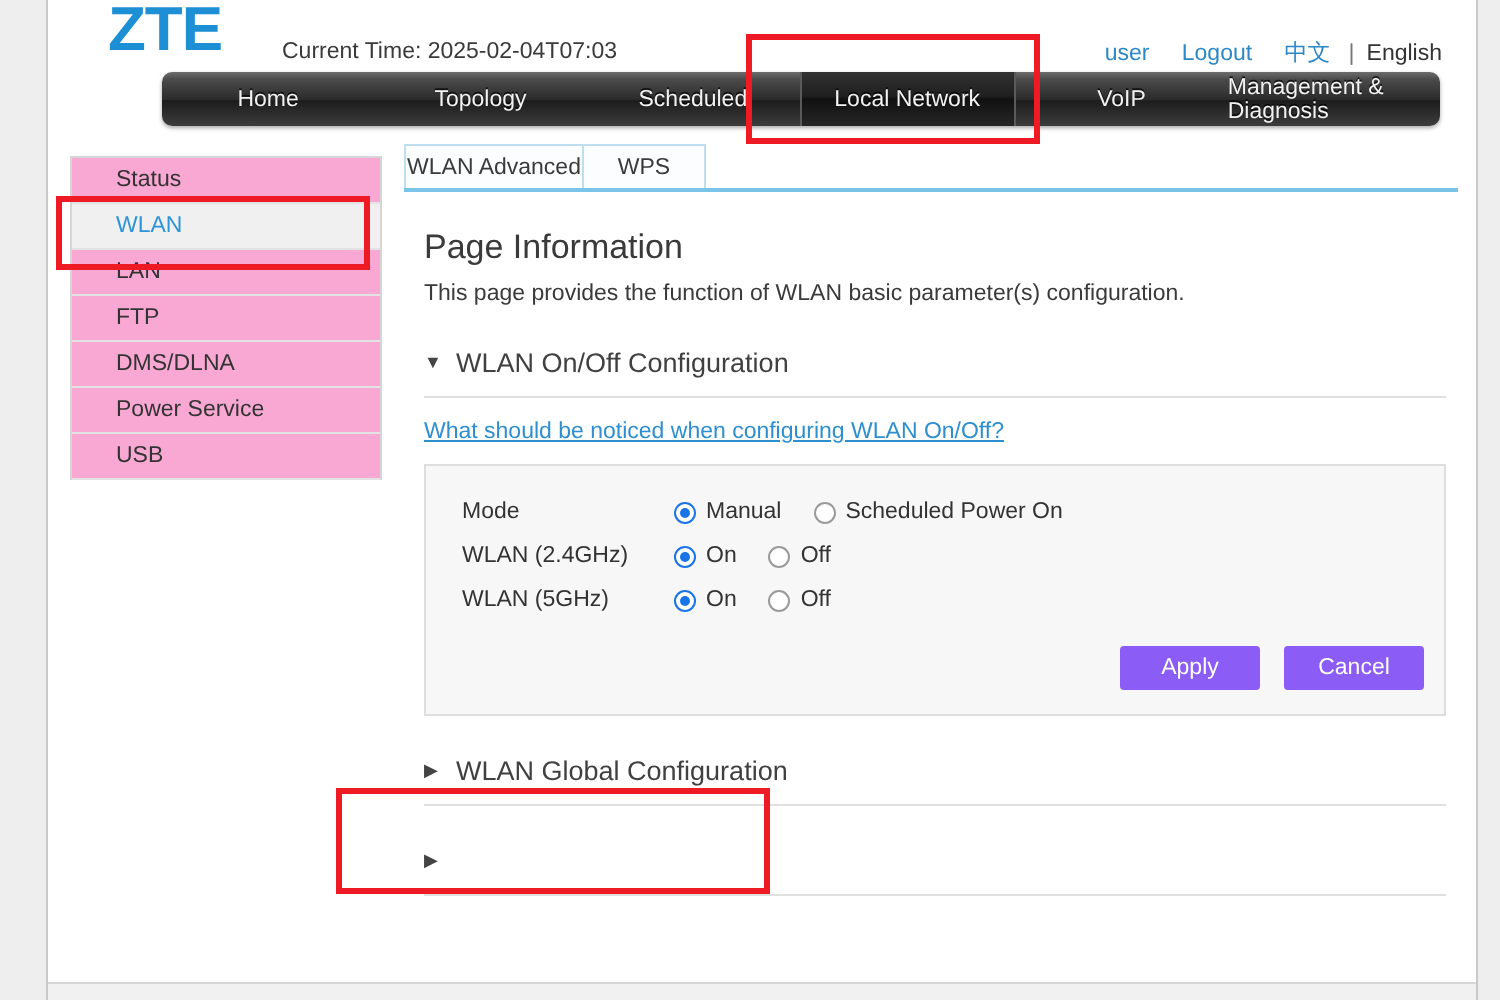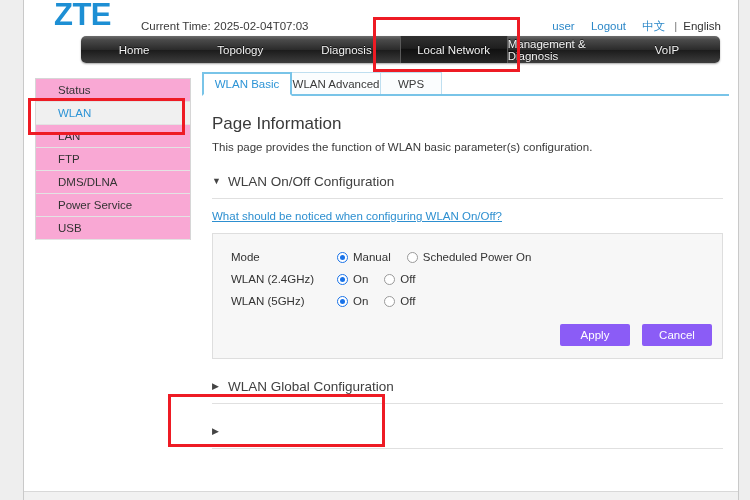--- a/index.html
+++ b/index.html
@@ -350,42 +350,41 @@
     <div id="top-links">
       <a href="#">user</a>
       <a href="#">Logout</a>
       <a href="#">中文</a><span class="sep">|</span><span class="lang-en">English</span>
     </div>
   </div>
 
   <div id="navbar">
     <div class="nav-item">Home</div>
     <div class="nav-item">Topology</div>
-    <div class="nav-item">Diagnosis</div>
+    <div class="nav-item">Scheduled</div>
     <div class="nav-item active">Local Network</div>
+    <div class="nav-item">VoIP</div>
     <div class="nav-item">Management &amp; Diagnosis</div>
-    <div class="nav-item">VoIP</div>
   </div>
 
   <div id="body-area">
 
     <div id="sidebar">
       <div class="side-item">Status</div>
       <div class="side-item active">WLAN</div>
       <div class="side-item">LAN</div>
       <div class="side-item">FTP</div>
       <div class="side-item">DMS/DLNA</div>
       <div class="side-item">Power Service</div>
       <div class="side-item">USB</div>
     </div>
 
     <div id="content">
 
       <div id="tabs">
-        <div class="tab active">WLAN Basic</div>
         <div class="tab">WLAN Advanced</div>
         <div class="tab narrow">WPS</div>
       </div>
 
       <h2 id="page-title">Page Information</h2>
       <div id="page-desc">This page provides the function of WLAN basic parameter(s) configuration.</div>
 
       <div class="section">
         <div class="section-head">
           <span class="arrow">▼</span>

